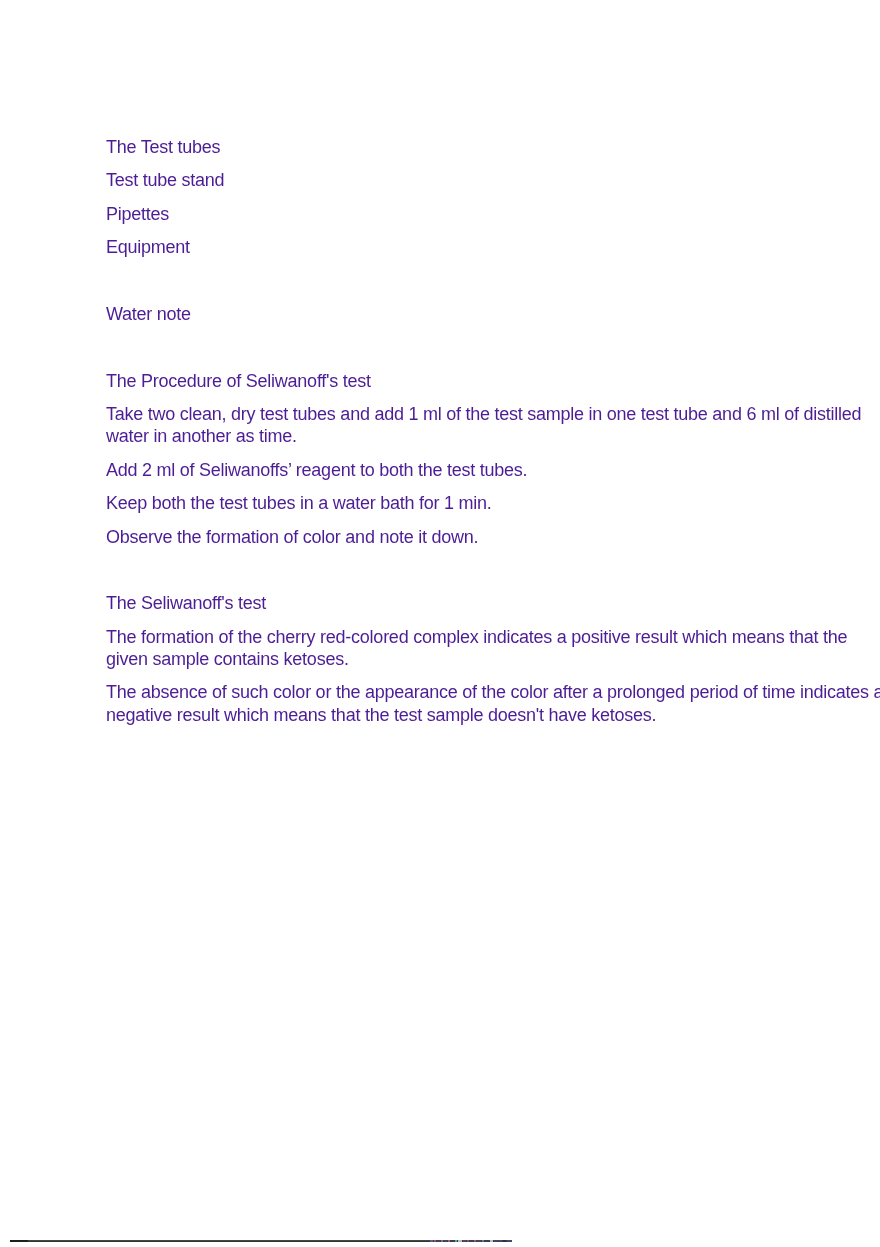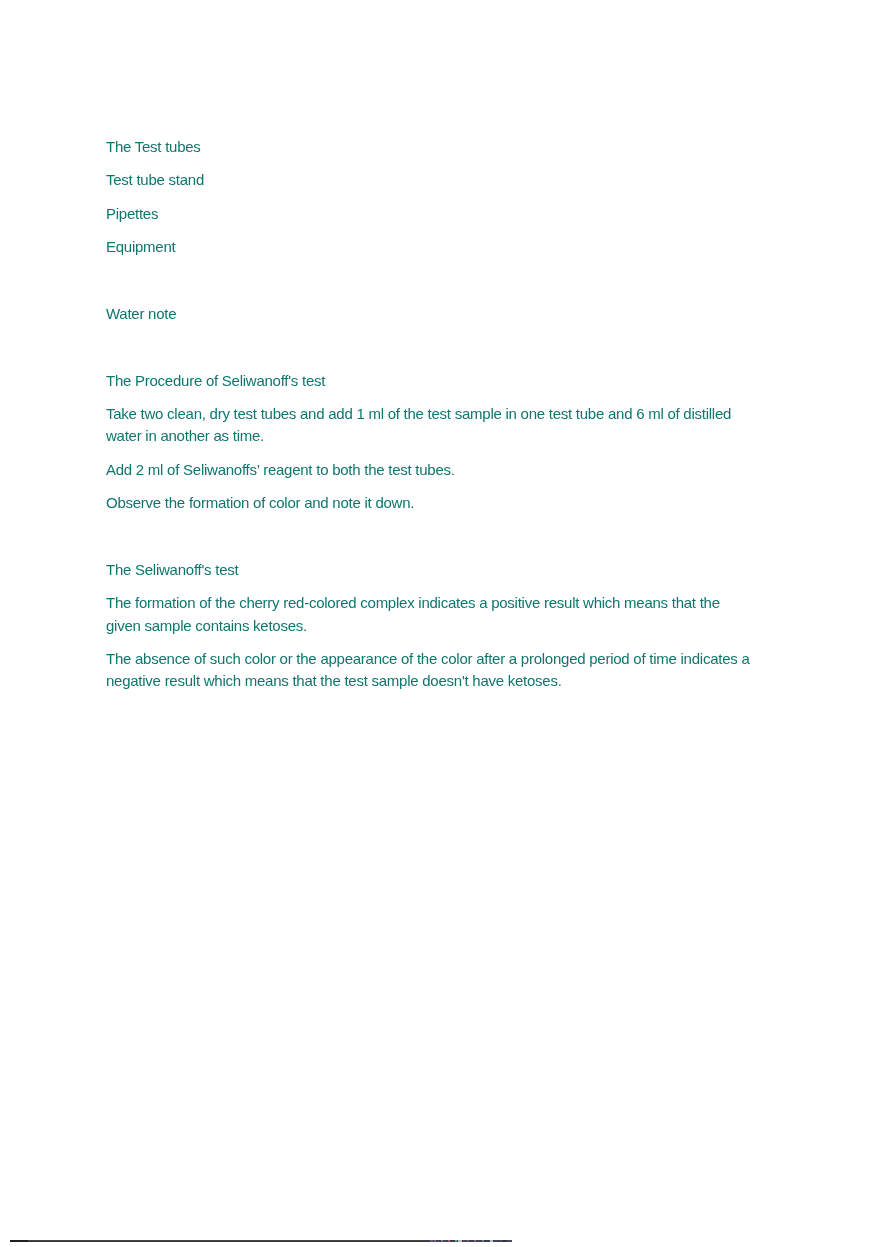--- a/index.html
+++ b/index.html
@@ -17,22 +17,22 @@
   .page {
     position: absolute;
     inset: 0;
     background: #ffffff;
   }
   .doc-text {
     position: absolute;
     left: 106px;
     top: 136px;
     width: 700px;
-    color: #0f766e;
-    font-size: 15px;
+    color: #4c1d95;
+    font-size: 18px;
     letter-spacing: -0.25px;
   }
   .doc-text p {
     margin: 0 0 11.1px 0;
     padding: 0;
   }
   .doc-text .line {
     display: block;
     line-height: 22.3px;
     white-space: nowrap;
@@ -91,20 +91,23 @@
 
     <p>
       <span class="line">Take two clean, dry test tubes and add 1 ml of the test sample in one test tube and 6 ml of distilled</span>
       <span class="line">water in another as time.</span>
     </p>
 
     <p>
       <span class="line">Add 2 ml of Seliwanoffs’ reagent to both the test tubes.</span>
     </p>
 
+    <p>
+      <span class="line">Keep both the test tubes in a water bath for 1 min.</span>
+    </p>
 
     <p>
       <span class="line">Observe the formation of color and note it down.</span>
     </p>
 
     <p class="blank"></p>
 
 
     <p>
       <span class="line">The Seliwanoff's test</span>

